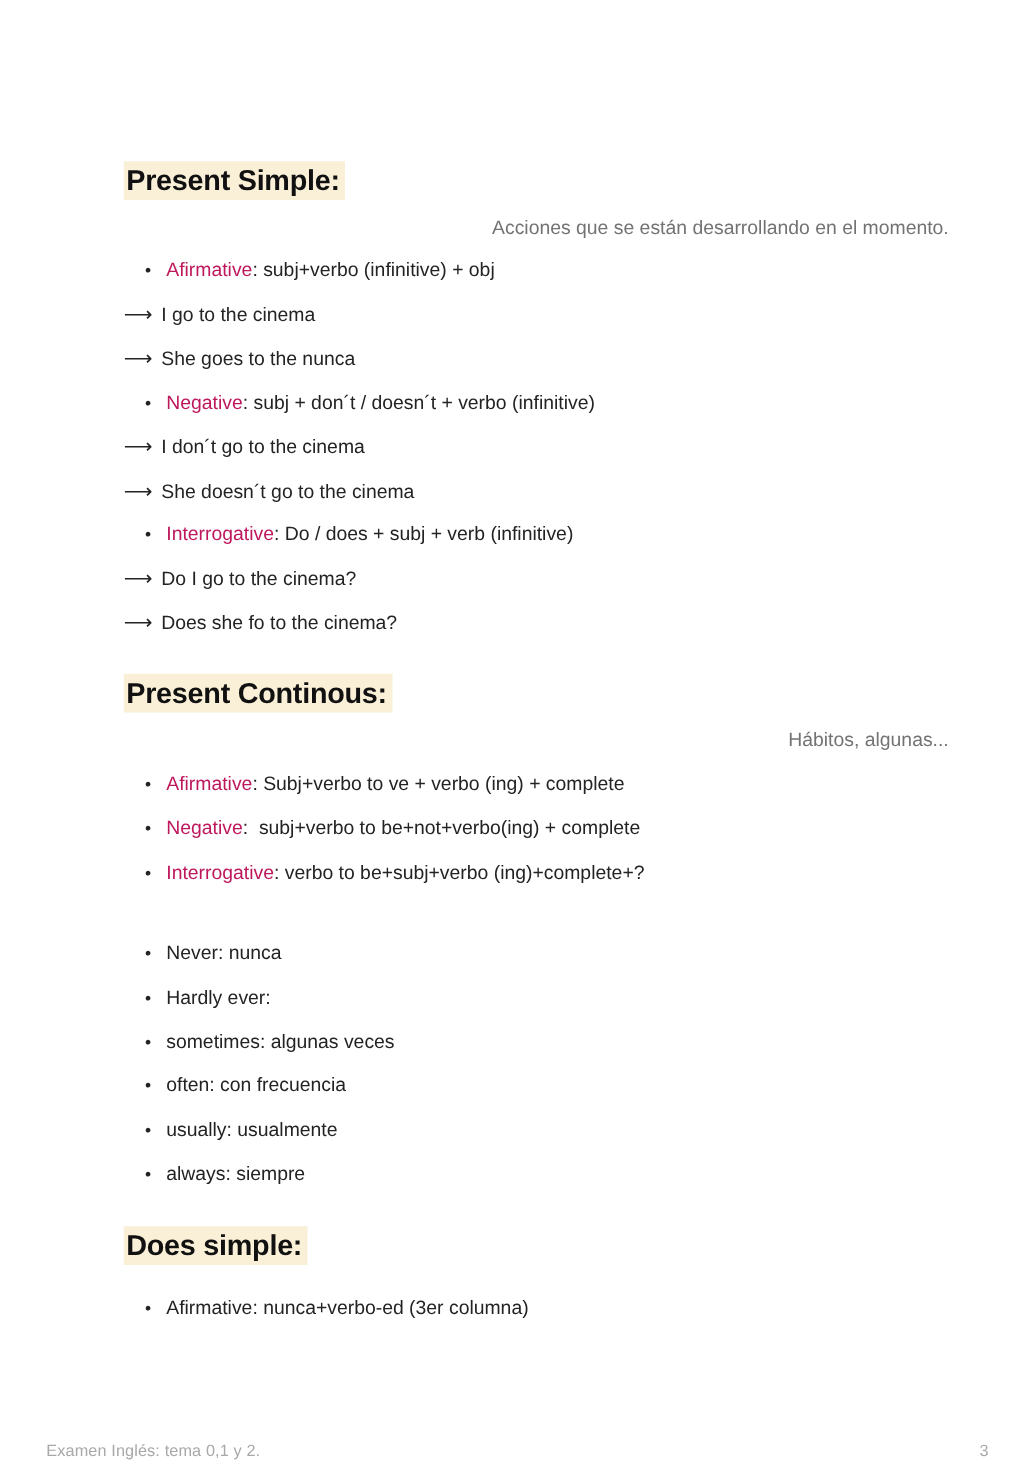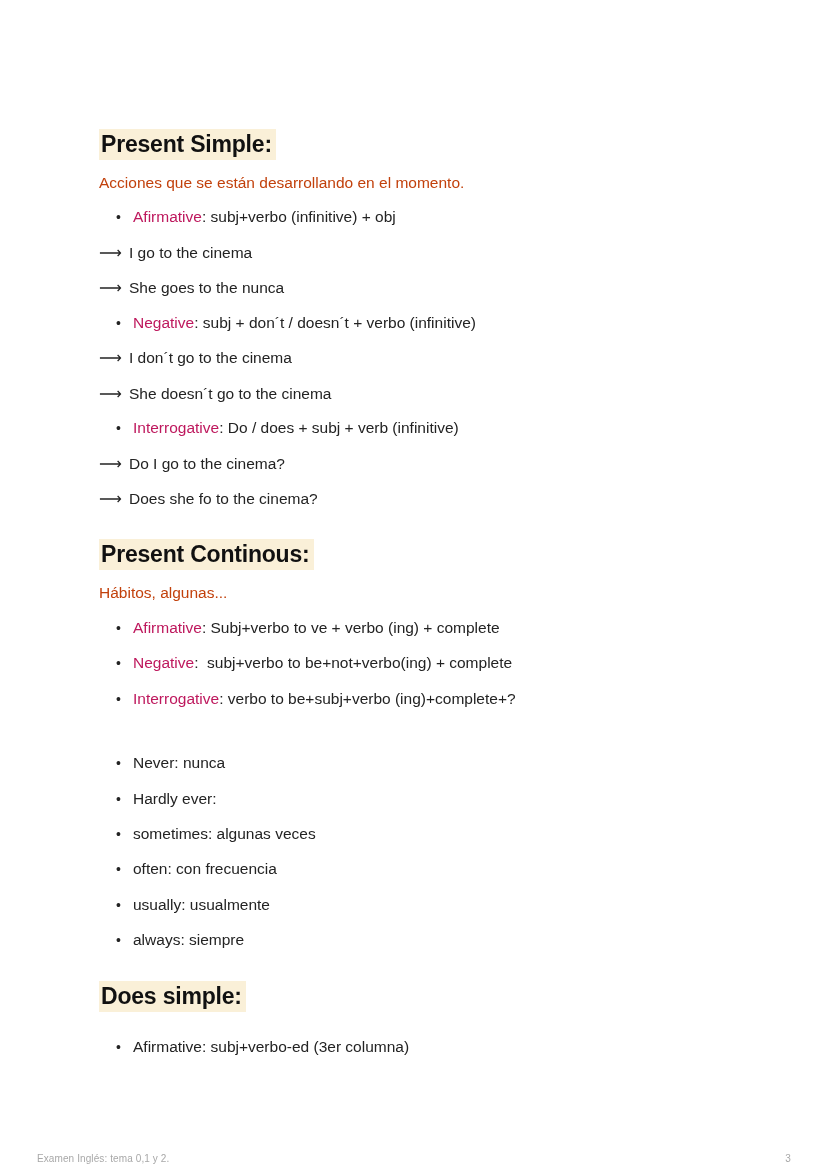--- a/index.html
+++ b/index.html
@@ -43,21 +43,22 @@
     background-color: #faf0d8;
     padding: 2px 4px 3px 2px;
     box-decoration-break: clone;
     -webkit-box-decoration-break: clone;
   }
 
   p.intro {
     font-size: 15.5px;
     line-height: 1.45;
     margin: 0;
-    color: #c2410c;
+    color: #737373;
+    text-align: right;
   }
 
   .bullet-row {
     display: flex;
     align-items: baseline;
     font-size: 15.5px;
     line-height: 1.45;
     color: #232323;
   }
   .bullet-row .dot {
@@ -96,21 +97,21 @@
   .gap-section { height: 30px; }
 
   .footer {
     position: absolute;
     left: 37px;
     right: 37px;
     top: 1119px;
     display: flex;
     justify-content: space-between;
     align-items: baseline;
-    font-size: 10px;
+    font-size: 13px;
     color: #a8a8a8;
     letter-spacing: 0.1px;
   }
 </style>
 </head>
 <body>
 
 <div class="page">
 
   <div class="content" id="body-root">
@@ -211,21 +212,21 @@
       <div class="bullet-row">
         <span class="dot">•</span>
         <span class="btext"><span>always: siempre</span></span>
       </div>
       <div class="gap-section"></div>
       <h2 class="section-heading"><span class="hl">Does simple:</span></h2>
       <div class="gap-head-intro"></div>
       <div class="gap-intro-list"></div>
       <div class="bullet-row">
         <span class="dot">•</span>
-        <span class="btext"><span>Afirmative: subj+verbo-ed (3er columna)</span></span>
+        <span class="btext"><span>Afirmative: nunca+verbo-ed (3er columna)</span></span>
       </div>
     </div>
 
   <div class="footer">
     <span>Examen Inglés: tema 0,1 y 2.</span>
     <span>3</span>
   </div>
 
 </div>
 

